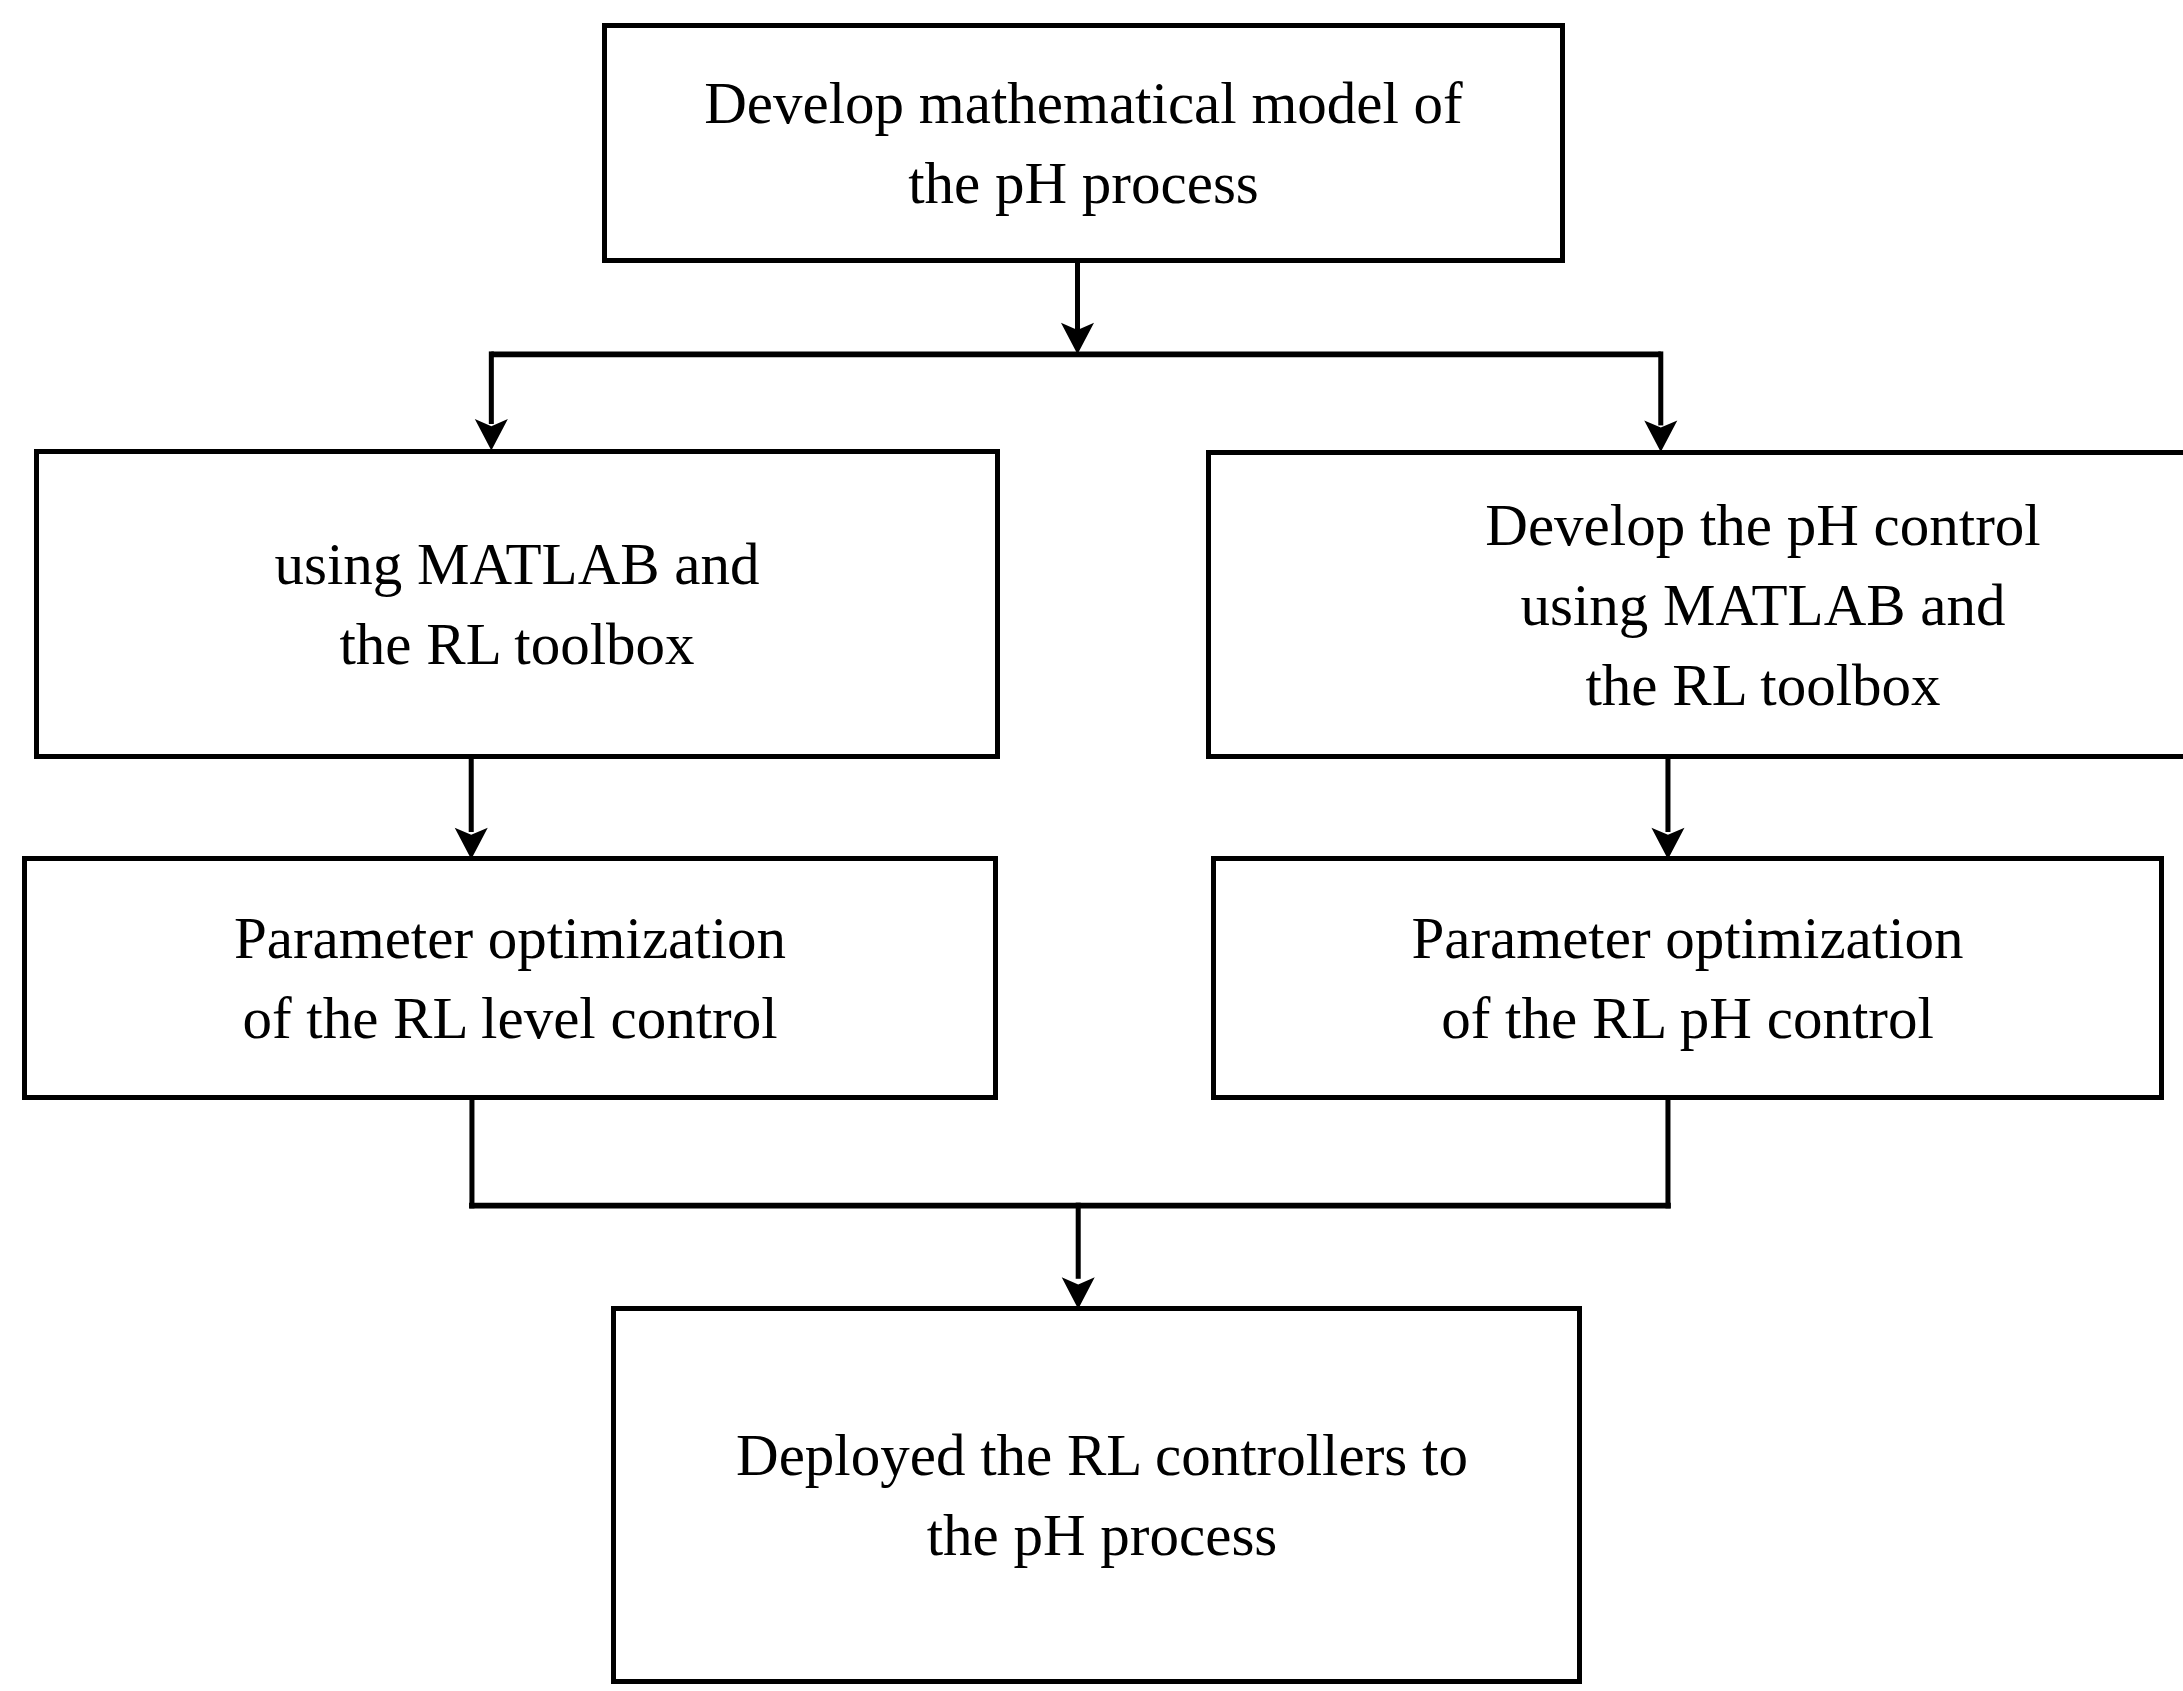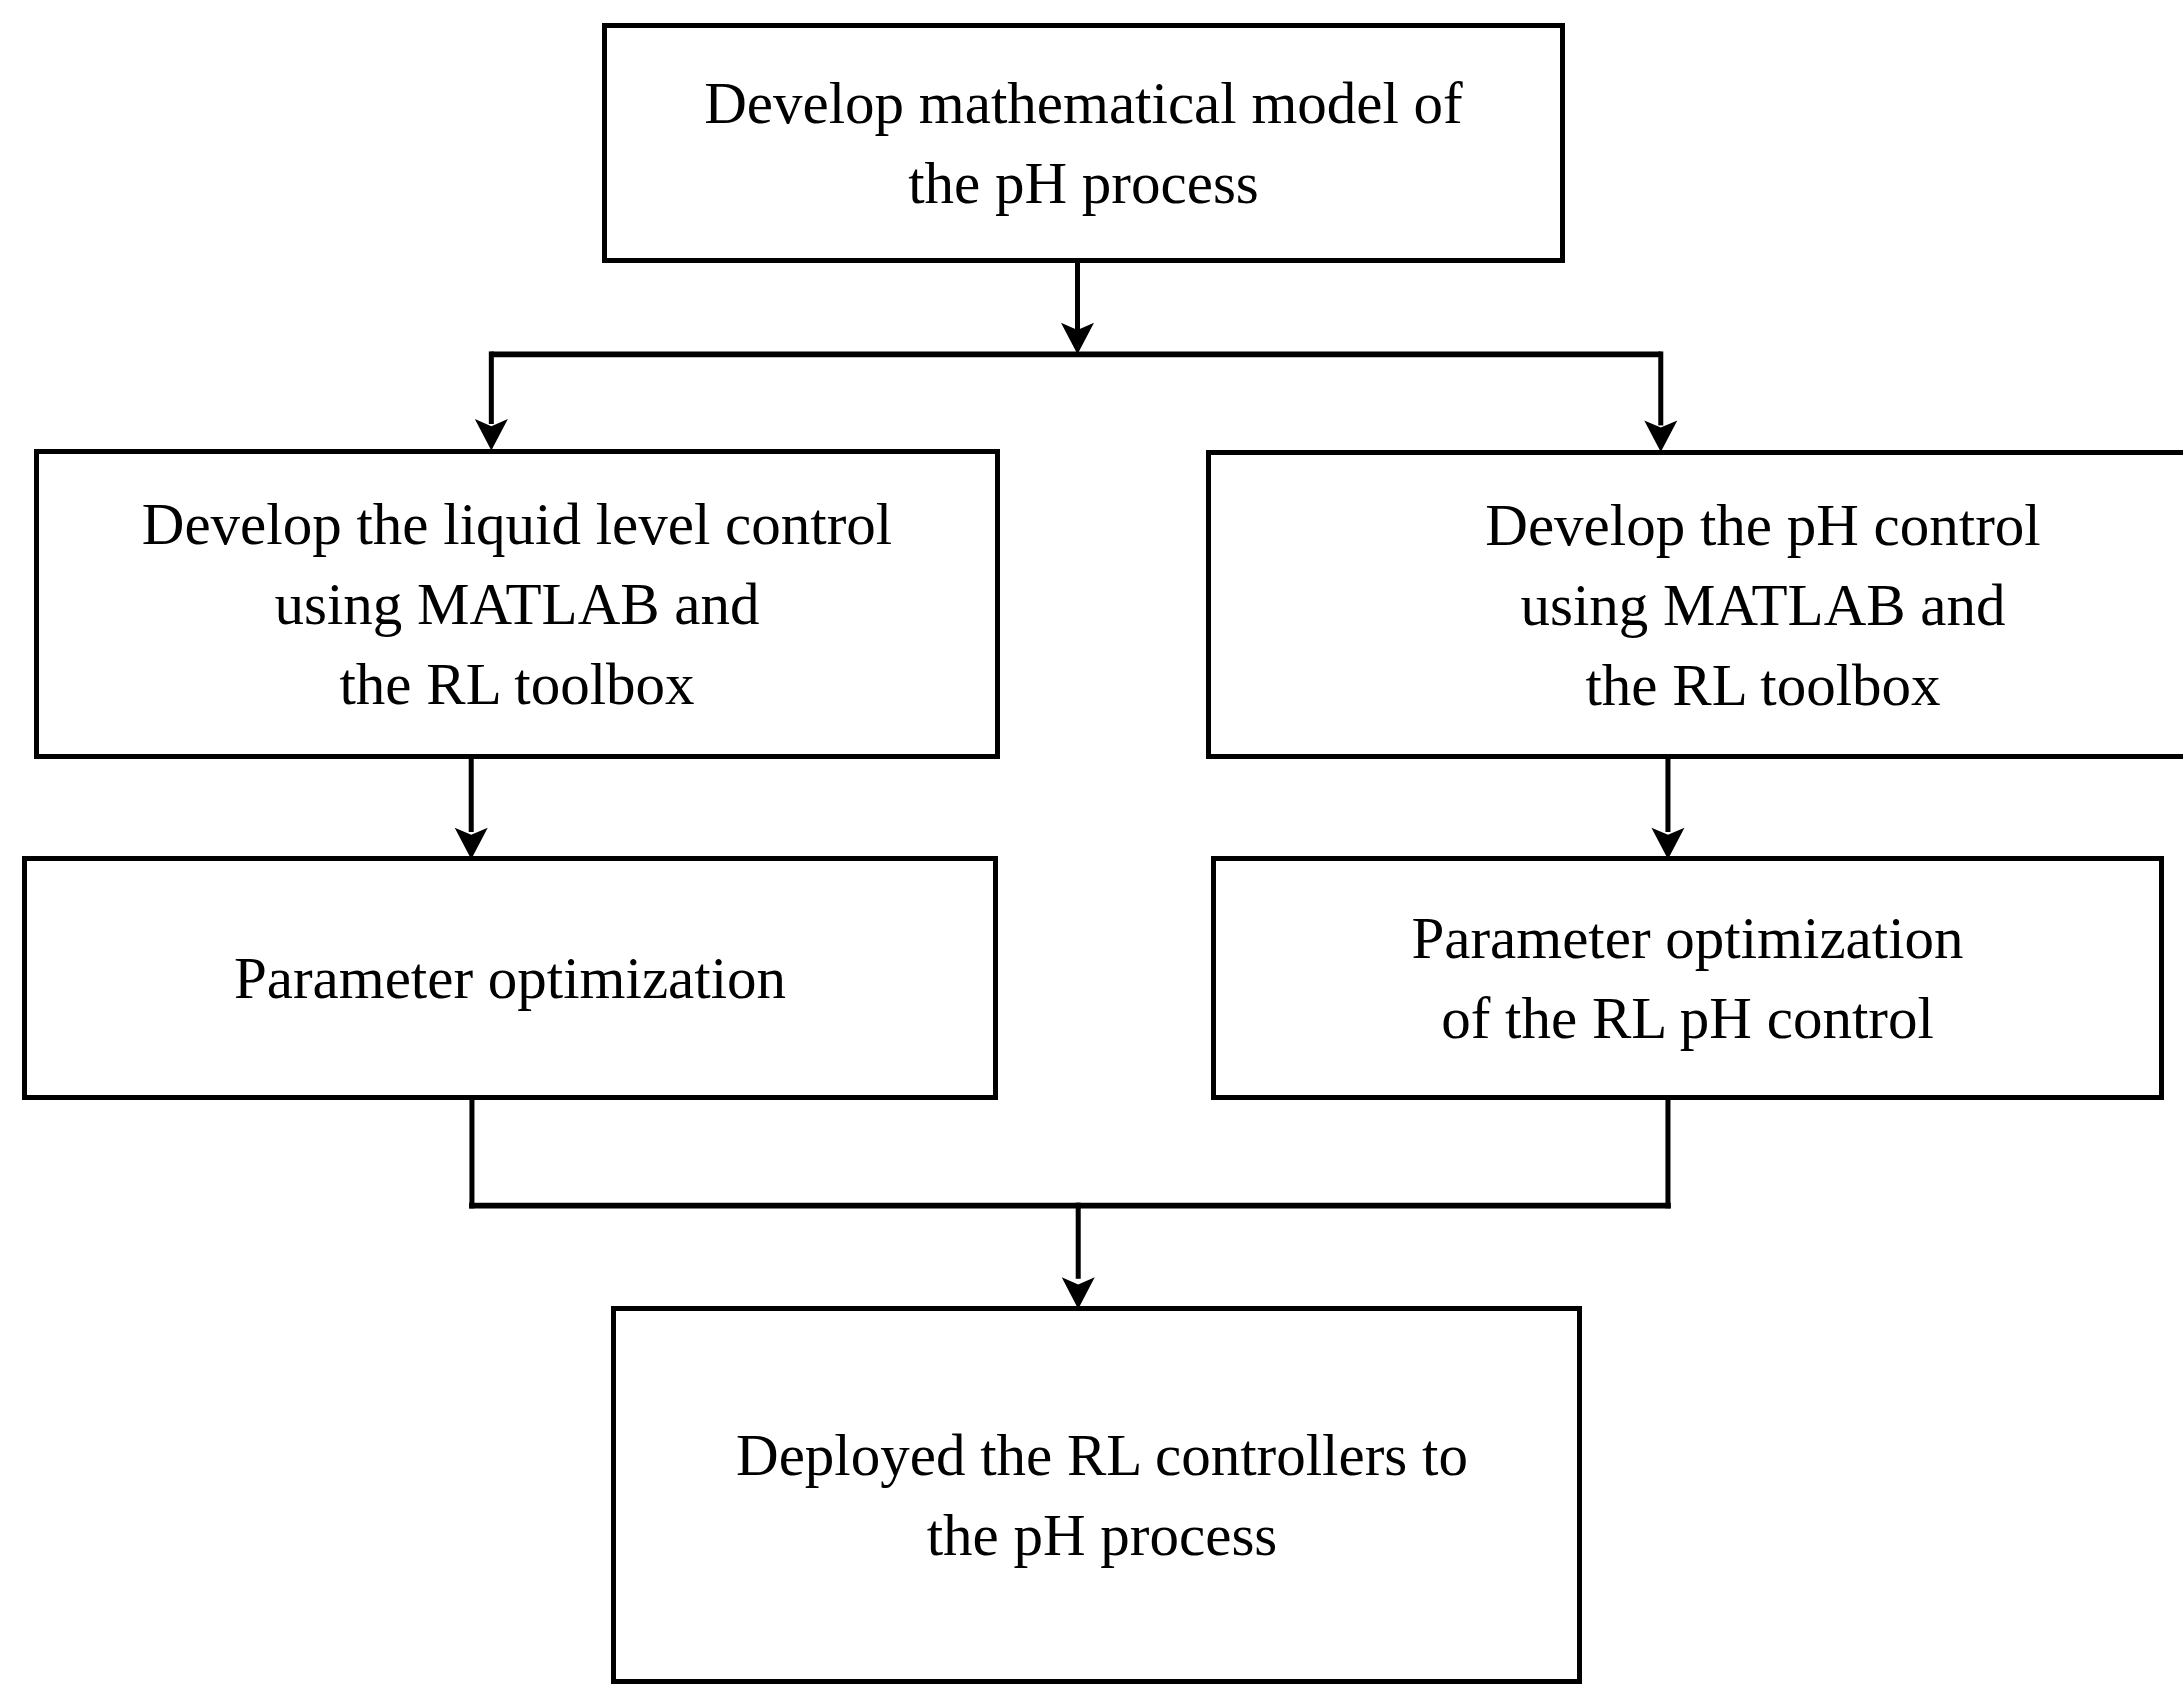--- a/index.html
+++ b/index.html
@@ -86,33 +86,33 @@
       <polygon points="1501,1822 1478,1778 1501,1788 1524,1778" fill="#000"></polygon>
     </g>
   </svg>
 
   <div class="node" id="node-develop-model">
     <span>Develop mathematical model of</span>
     <span>the pH process</span>
   </div>
 
   <div class="node" id="node-develop-level">
-    <span>Develop the liquid level control</span>
     <span>using MATLAB and</span>
     <span>the RL toolbox</span>
   </div>
 
   <div class="node" id="node-develop-ph">
     <span>Develop the pH control</span>
     <span>using MATLAB and</span>
     <span>the RL toolbox</span>
   </div>
 
   <div class="node" id="node-param-level">
     <span>Parameter optimization</span>
+    <span>of the RL level control</span>
   </div>
 
   <div class="node" id="node-param-ph">
     <span>Parameter optimization</span>
     <span>of the RL pH control</span>
   </div>
 
   <div class="node" id="node-deploy">
     <span>Deployed the RL controllers to</span>
     <span>the pH process</span>

